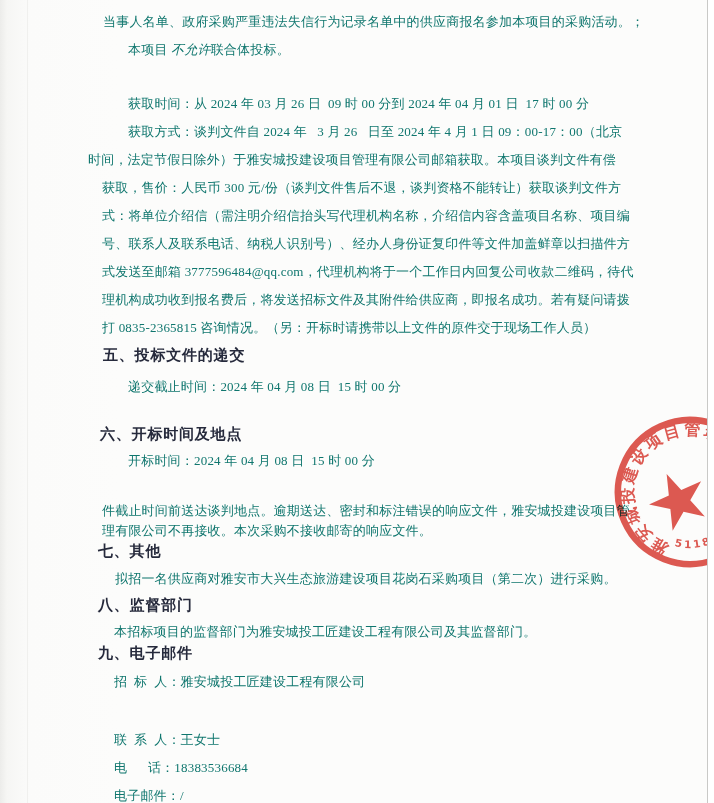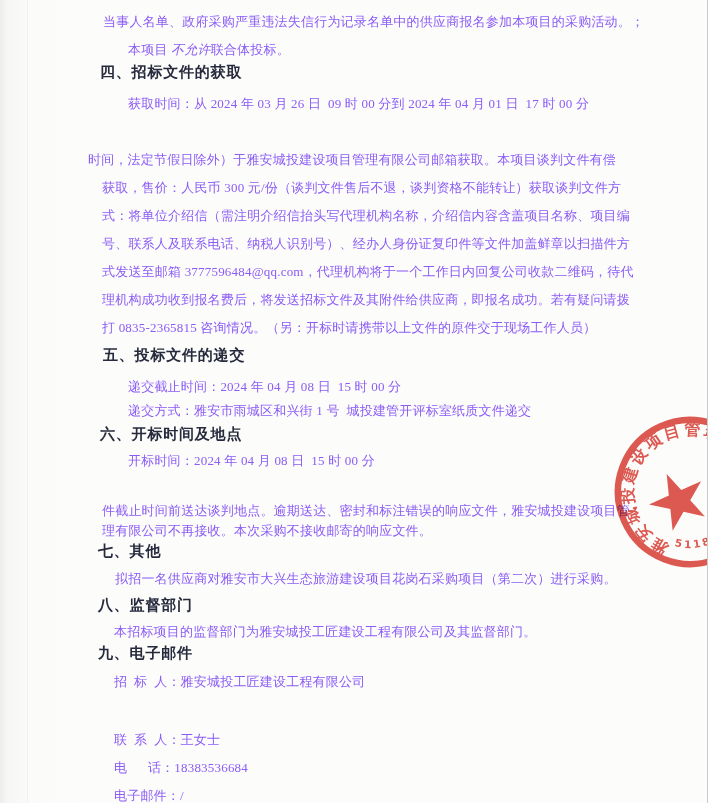--- a/index.html
+++ b/index.html
@@ -9,21 +9,21 @@
     overflow: hidden;
     background: linear-gradient(90deg, #ececea 0px, #f6f6f4 7px, #fbfbfa 30px, #fcfcfb 120px, #fcfcfb 100%);
     font-family: "Liberation Serif", "DejaVu Serif", serif;
   }
   .page { position: absolute; inset: 0; }
   .ln {
     position: absolute;
     white-space: pre;
     font-size: 13px;
     line-height: 17px;
-    color: #8b5cf6;
+    color: #0f766e;
     font-family: "Liberation Serif", "DejaVu Serif", serif;
     letter-spacing: 0.2px;
   }
   .h {
     font-family: "DejaVu Sans", "Liberation Sans", sans-serif;
     font-weight: bold;
     font-size: 15px;
     color: #262a3c;
     letter-spacing: 0.8px;
   }
@@ -51,33 +51,32 @@
   }
 </style>
 </head>
 <body>
 
 <div class="page">
 
   <div class="ln" style="top:13px;  left:103px">当事人名单、政府采购严重违法失信行为记录名单中的供应商报名参加本项目的采购活动。；</div>
   <div class="ln" style="top:41px;  left:128px"><span>本项目 </span><span class="it">不允许</span><span>联合体投标。</span></div>
 
-  <div class="ln h" style="top:64px;  left:100px">四、招标文件的获取</div>
   <div class="ln" style="top:95px;  left:128px">获取时间：从 2024 年 03 月 26 日  09 时 00 分到 2024 年 04 月 01 日  17 时 00 分</div>
+  <div class="ln" style="top:123px; left:128px">获取方式：谈判文件自 2024 年   3 月 26   日至 2024 年 4 月 1 日 09：00-17：00（北京</div>
   <div class="ln" style="top:151px; left:88px">时间，法定节假日除外）于雅安城投建设项目管理有限公司邮箱获取。本项目谈判文件有偿</div>
   <div class="ln" style="top:179px; left:102px">获取，售价：人民币 300 元/份（谈判文件售后不退，谈判资格不能转让）获取谈判文件方</div>
   <div class="ln" style="top:207px; left:102px">式：将单位介绍信（需注明介绍信抬头写代理机构名称，介绍信内容含盖项目名称、项目编</div>
   <div class="ln" style="top:235px; left:102px">号、联系人及联系电话、纳税人识别号）、经办人身份证复印件等文件加盖鲜章以扫描件方</div>
   <div class="ln" style="top:263px; left:102px">式发送至邮箱 3777596484@qq.com，代理机构将于一个工作日内回复公司收款二维码，待代</div>
   <div class="ln" style="top:291px; left:102px">理机构成功收到报名费后，将发送招标文件及其附件给供应商，即报名成功。若有疑问请拨</div>
   <div class="ln" style="top:319px; left:102px">打 0835-2365815 咨询情况。（另：开标时请携带以上文件的原件交于现场工作人员）</div>
 
   <div class="ln h" style="top:347px; left:103px">五、投标文件的递交</div>
   <div class="ln" style="top:378px; left:128px">递交截止时间：2024 年 04 月 08 日  15 时 00 分</div>
-  <div class="ln" style="top:402px; left:128px">递交方式：雅安市雨城区和兴街 1 号  城投建管开评标室纸质文件递交</div>
 
   <div class="ln h" style="top:426px; left:100px">六、开标时间及地点</div>
   <div class="ln" style="top:452px; left:128px">开标时间：2024 年 04 月 08 日  15 时 00 分</div>
   <div class="ln" style="top:522px; left:102px">理有限公司不再接收。本次采购不接收邮寄的响应文件。</div>
   <div class="ln" style="top:502px; left:102px">件截止时间前送达谈判地点。逾期送达、密封和标注错误的响应文件，雅安城投建设项目管</div>
 
   <div class="ln h" style="top:543px; left:98px">七、其他</div>
   <div class="ln" style="top:570px; left:115px">拟招一名供应商对雅安市大兴生态旅游建设项目花岗石采购项目（第二次）进行采购。</div>
 
   <div class="ln h" style="top:597px; left:98px">八、监督部门</div>

